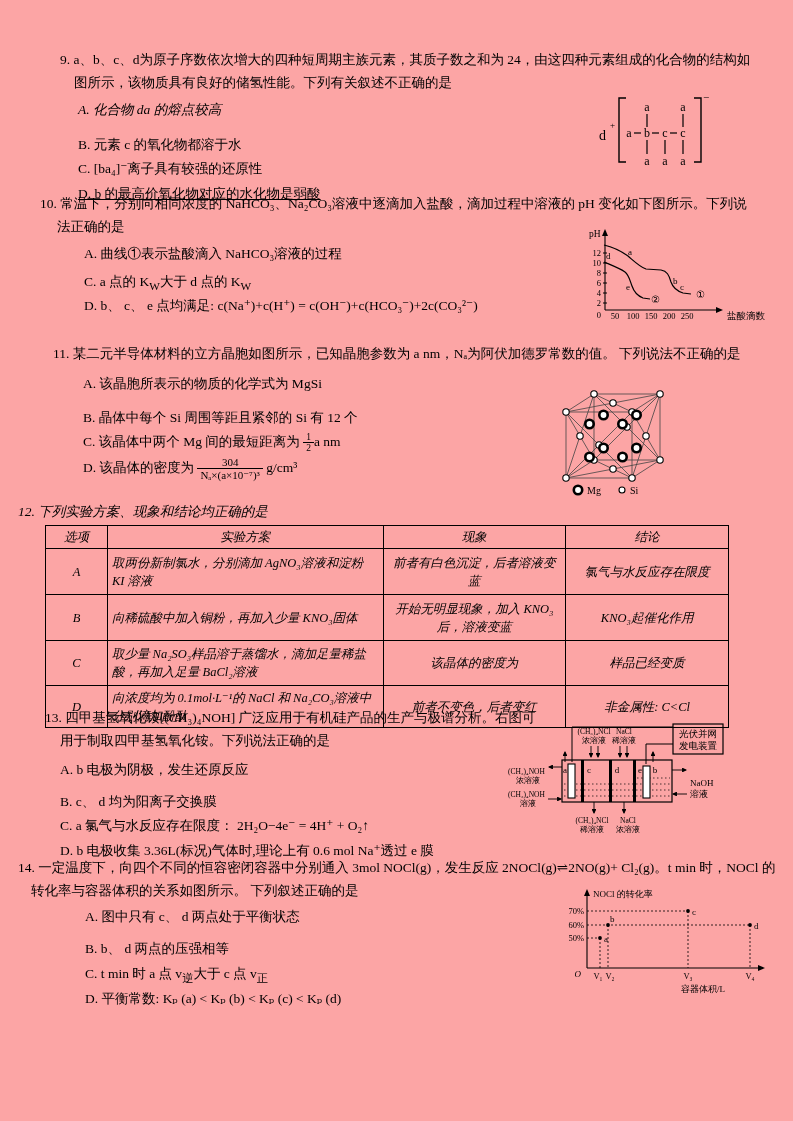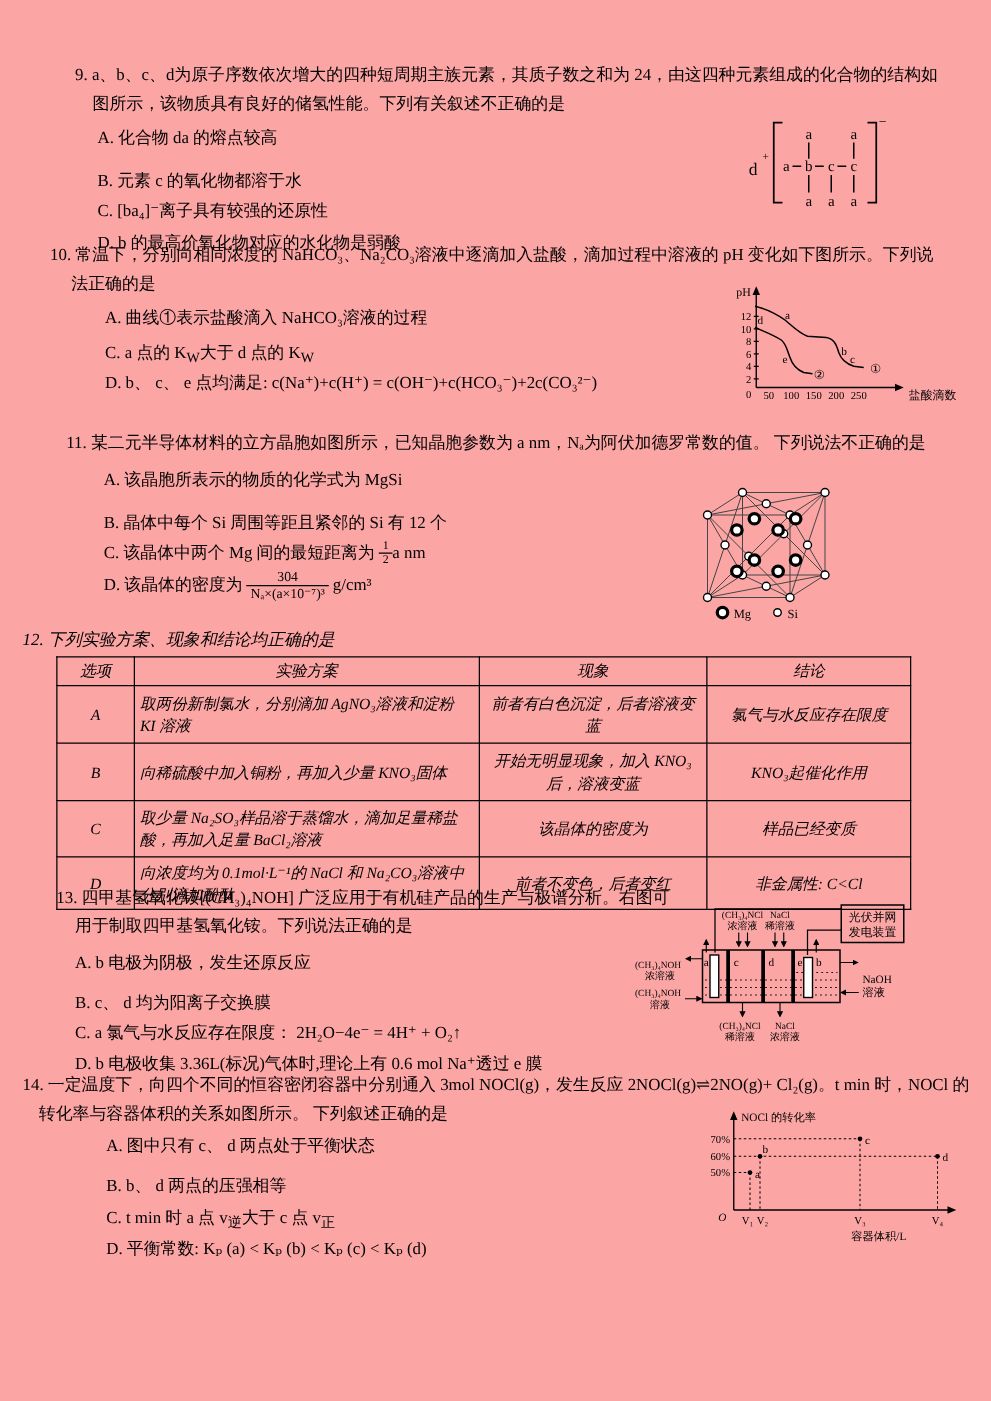--- a/index.html
+++ b/index.html
@@ -23,24 +23,24 @@
   svg text { font-family:"Liberation Serif","DejaVu Serif",serif; fill:#000; }
   sub, sup { line-height:0; }
 </style>
 </head>
 <body>
 
 <div class="page">
 
   <div class="q" style="left:60px; top:48px; width:700px;">
     <div class="stem" style="width:692px; padding-left:14px; text-indent:-14px;">9. a、b、c、d为原子序数依次增大的四种短周期主族元素，其质子数之和为 24，由这四种元素组成的化合物的结构如图所示，该物质具有良好的储氢性能。下列有关叙述不正确的是</div>
-    <div class="opt" style="margin:4px 0 12px 18px;">A. 化合物 da 的熔点较高</div>
+    <div class="opt" style="margin:4px 0 12px 18px;font-style:italic;">A. 化合物 da 的熔点较高</div>
     <div class="opt" style="margin:1px 0 0 18px;">B. 元素 c 的氧化物都溶于水</div>
     <div class="opt" style="margin:1px 0 0 18px;">C. [ba₄]⁻离子具有较强的还原性</div>
-    <div class="opt" style="margin:2px 0 0 18px;">D. b 的最高价氧化物对应的水化物是弱酸</div>
+    <div class="opt" style="margin:2px 0 0 18px;text-decoration:underline;">D. b 的最高价氧化物对应的水化物是弱酸</div>
   </div>
 
   <div class="fig" style="left:596px; top:86px;">
     <svg width="118" height="88" viewBox="0 0 118 88">
       <text x="3" y="54" font-size="14">d</text>
       <text x="14" y="42" font-size="9">+</text>
       <path d="M30,12 h-7 v64 h7" fill="none" stroke="#000" stroke-width="1.4"></path>
       <path d="M98,12 h7 v64 h-7" fill="none" stroke="#000" stroke-width="1.4"></path>
       <text x="107" y="15" font-size="11">−</text>
 

